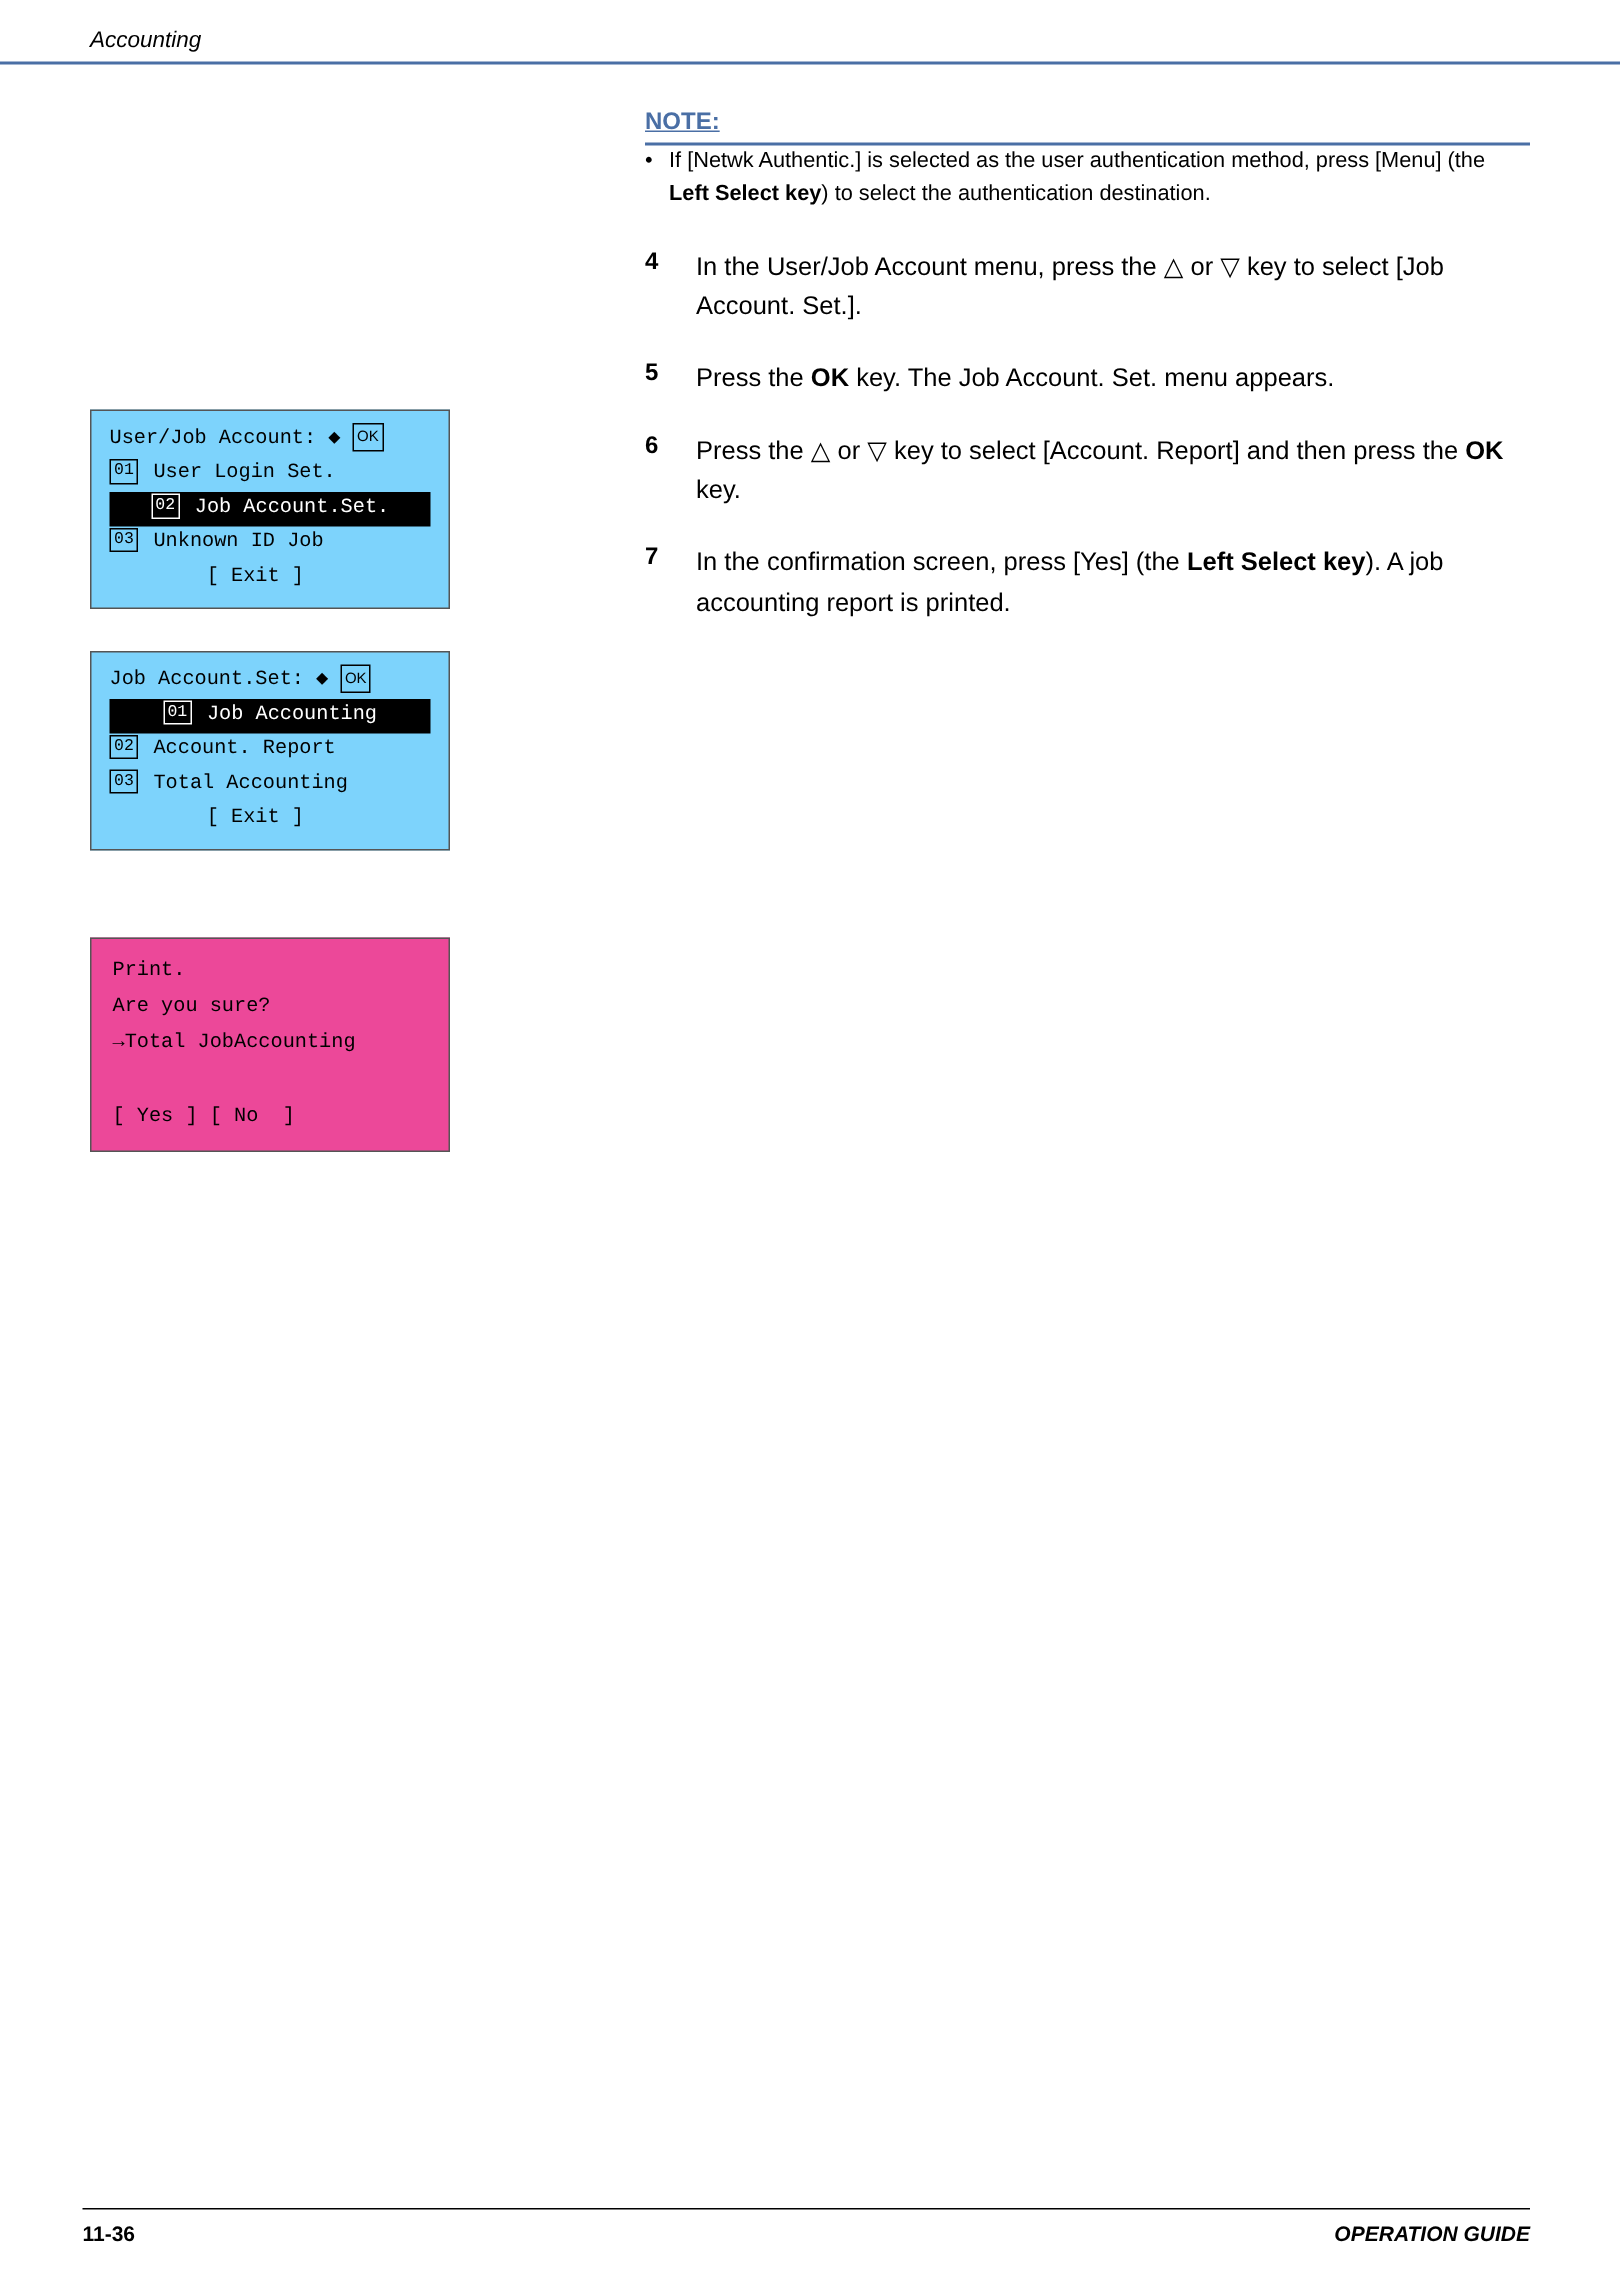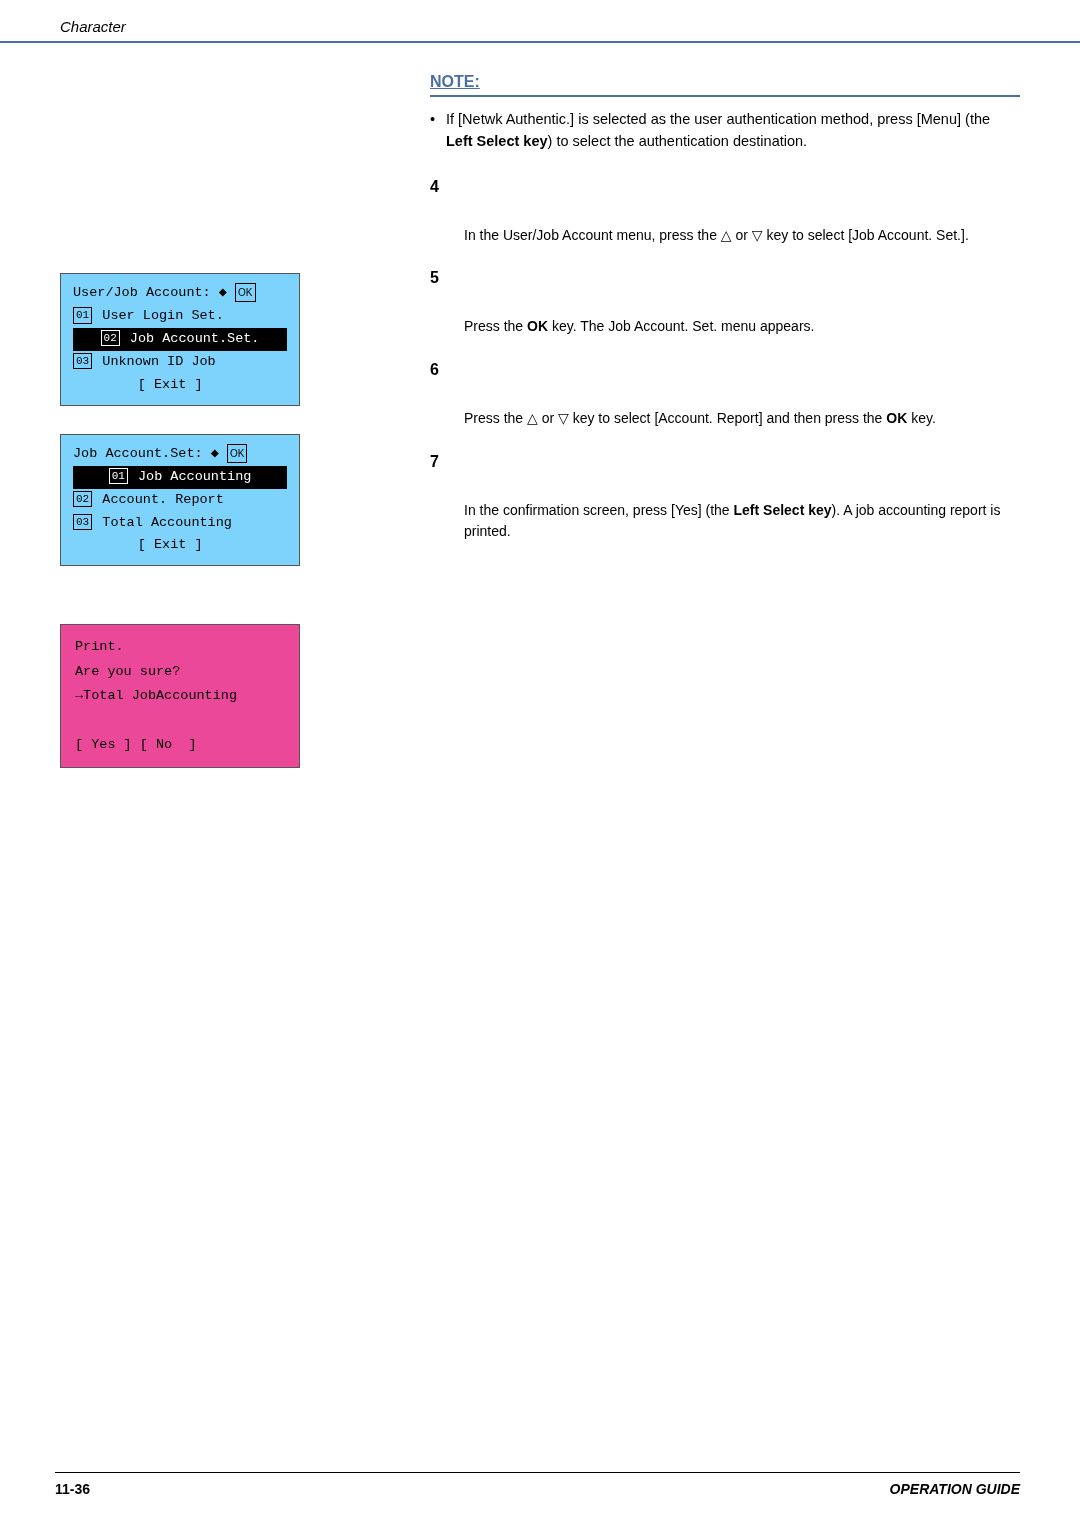--- a/index.html
+++ b/index.html
@@ -81,21 +81,20 @@
     .note-section {
       margin-bottom: 24px;
     }
 
     .note-title {
       font-size: 16px;
       font-weight: bold;
       color: #4a6fa5;
       border-bottom: 2px solid #4a6fa5;
       padding-bottom: 4px;
-      margin-bottom: 12px;
       text-decoration: underline;
       text-decoration-color: #4a6fa5;
     }
 
     .note-bullets {
       list-style: none;
       padding: 0;
     }
 
     .note-bullets li {
@@ -125,23 +124,22 @@
     }
 
     .step-number {
       font-size: 16px;
       font-weight: bold;
       min-width: 20px;
       padding-top: 1px;
     }
 
     .step-text {
-      font-size: 14px;
+      font-size: 17px;
       line-height: 1.55;
-      margin-top: 48px;
     }
 
     
     .lcd-screen {
       border: 1.5px solid #555;
       padding: 8px 12px;
       font-family: 'Courier New', Courier, monospace;
       font-size: 13.5px;
       line-height: 1.7;
       background: #7dd3fc;
@@ -198,21 +196,21 @@
     .step-text b {
       font-weight: bold;
     }
   </style>
 </head>
 <body>
 
 <div class="page-container">
 
   <div class="header">
-    <span class="header-title">Character</span>
+    <span class="header-title">Accounting</span>
   </div>
 
   <div class="content">
 
     <div class="left-col">
 
       
       <div class="lcd-screen">
         <span class="lcd-row">User/Job Account: ◆ <span class="lcd-ok-badge">OK</span></span>
         <span class="lcd-row"><span class="lcd-number">01</span> User Login Set.</span>

